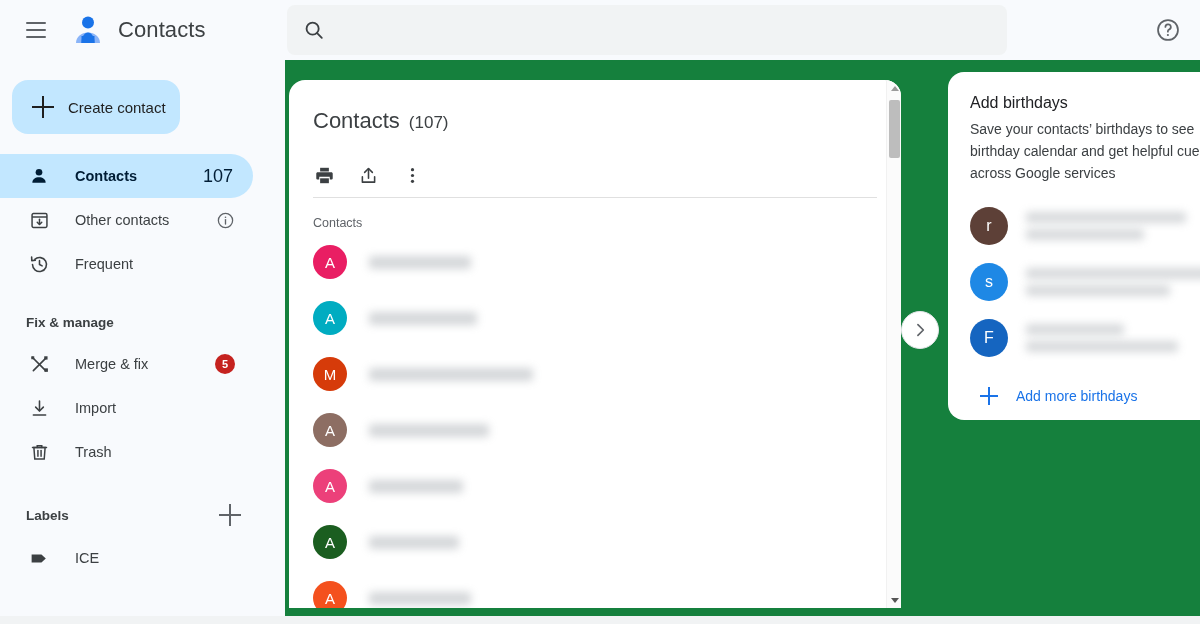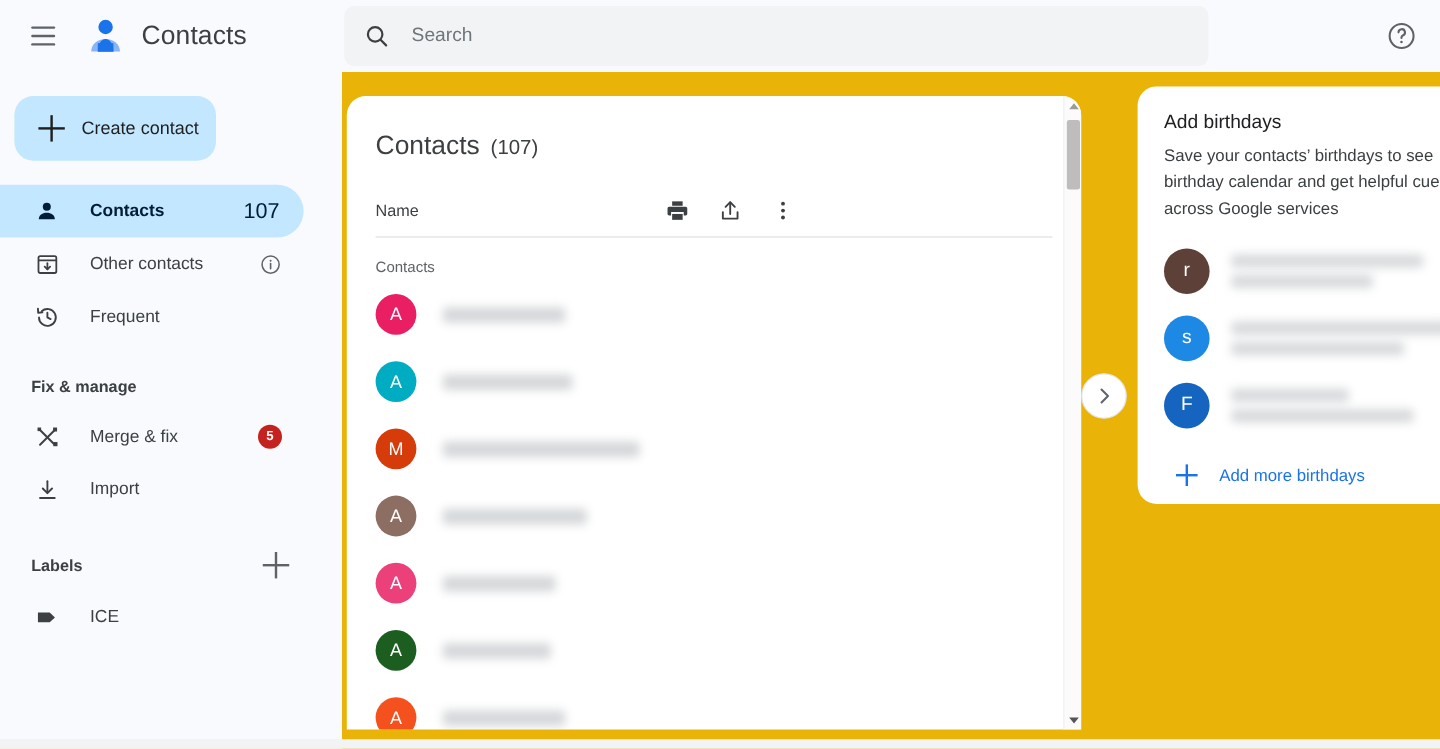--- a/index.html
+++ b/index.html
@@ -4,21 +4,21 @@
 <style>
   * { box-sizing: border-box; }
   html, body {
     margin: 0; padding: 0;
     width: 1200px; height: 624px;
     overflow: hidden;
     background: #f8fafd;
     font-family: "Liberation Sans", sans-serif;
     -webkit-font-smoothing: antialiased;
   }
-  .app { position: relative; width: 1200px; height: 624px; background: #eab308; }
+  .app { position: relative; width: 1200px; height: 624px; background: #15803d; }
 
   
   .topbar {
     position: absolute; top: 0; left: 0; width: 1200px; height: 60px;
     background: #f8fafd; display: flex; align-items: center;
   }
   .hamburger {
     width: 48px; height: 48px; margin-left: 12px;
     display: flex; flex-direction: column; align-items: center; justify-content: center;
     gap: 5px; border-radius: 50%; cursor: pointer;
@@ -214,21 +214,20 @@
       <div class="brand-title">Contacts</div>
     </div>
 
     <div class="searchbar">
       <div class="search-icon">
         <svg width="22" height="22" viewBox="0 0 24 24" fill="none">
           <circle cx="10.5" cy="10.5" r="6.6" stroke="#3c4043" stroke-width="2"></circle>
           <line x1="15.4" y1="15.4" x2="20.5" y2="20.5" stroke="#3c4043" stroke-width="2" stroke-linecap="round"></line>
         </svg>
       </div>
-      <input class="search-input" value="" placeholder="Search" style="">
     </div>
 
     <div class="help-btn">
       <svg width="26" height="26" viewBox="0 0 24 24" fill="none">
         <circle cx="12" cy="12" r="9.2" stroke="#5f6368" stroke-width="1.6"></circle>
         <path d="M9.6 9.2a2.5 2.5 0 1 1 3.3 2.4c-.7.3-1 .8-1 1.6v.4" stroke="#5f6368" stroke-width="1.6" stroke-linecap="round" fill="none"></path>
         <circle cx="11.9" cy="16.6" r="1" fill="#5f6368"></circle>
       </svg>
     </div>
   </div>
@@ -307,20 +306,32 @@
         <span class="nav-icon">
           <svg width="21" height="21" viewBox="0 0 24 24" stroke="#3c4043" stroke-width="1.8" fill="none" stroke-linecap="round" stroke-linejoin="round">
             <line x1="12" y1="3.5" x2="12" y2="14.5"></line>
             <polyline points="7.6,10.4 12,14.8 16.4,10.4"></polyline>
             <line x1="5" y1="19.4" x2="19" y2="19.4"></line>
           </svg>
         </span>
         <span class="nav-label">Import</span>
       </div>
 
+      <div class="nav-item">
+        <span class="nav-icon">
+          <svg width="21" height="21" viewBox="0 0 24 24" stroke="#3c4043" stroke-width="1.7" fill="none" stroke-linecap="round">
+            <path d="M5.6 6.4h12.8l-1 13.1H6.6z"></path>
+            <line x1="4" y1="6.4" x2="20" y2="6.4"></line>
+            <path d="M9.4 6.2V4.3h5.2v1.9"></path>
+            <line x1="10.2" y1="9.6" x2="10.2" y2="16.4"></line>
+            <line x1="13.8" y1="9.6" x2="13.8" y2="16.4"></line>
+          </svg>
+        </span>
+        <span class="nav-label">Trash</span>
+      </div>
     </div>
 
     <div class="labels-head">
       <span class="labels-head-title">Labels</span>
       <span class="add-label-btn"></span>
     </div>
 
     <div class="nav-item" style="margin-top:6px;">
       <span class="nav-icon">
         <svg width="21" height="21" viewBox="0 0 24 24" fill="#3c4043">
@@ -333,21 +344,20 @@
 
   <div class="main-card">
     <div class="main-inner">
 
       <div class="page-title-row">
         <span class="page-title">Contacts</span>
         <span class="page-count">(107)</span>
       </div>
 
       <div class="table-head">
-        <span class="col-name">Name</span>
         <span class="head-actions">
           <span class="icon-btn">
             <svg width="21" height="21" viewBox="0 0 24 24" fill="#3c4043">
               <rect x="7" y="3.2" width="10" height="4.2"></rect>
               <path d="M4.2 8.4h15.6c.9 0 1.6.7 1.6 1.6v5.1c0 .9-.7 1.6-1.6 1.6H18v-3.4H6v3.4H4.2c-.9 0-1.6-.7-1.6-1.6v-5.1c0-.9.7-1.6 1.6-1.6z"></path>
               <rect x="7" y="15.2" width="10" height="5.6"></rect>
             </svg>
           </span>
           <span class="icon-btn">
             <svg width="21" height="21" viewBox="0 0 24 24" stroke="#3c4043" stroke-width="1.8" fill="none" stroke-linecap="round" stroke-linejoin="round">

